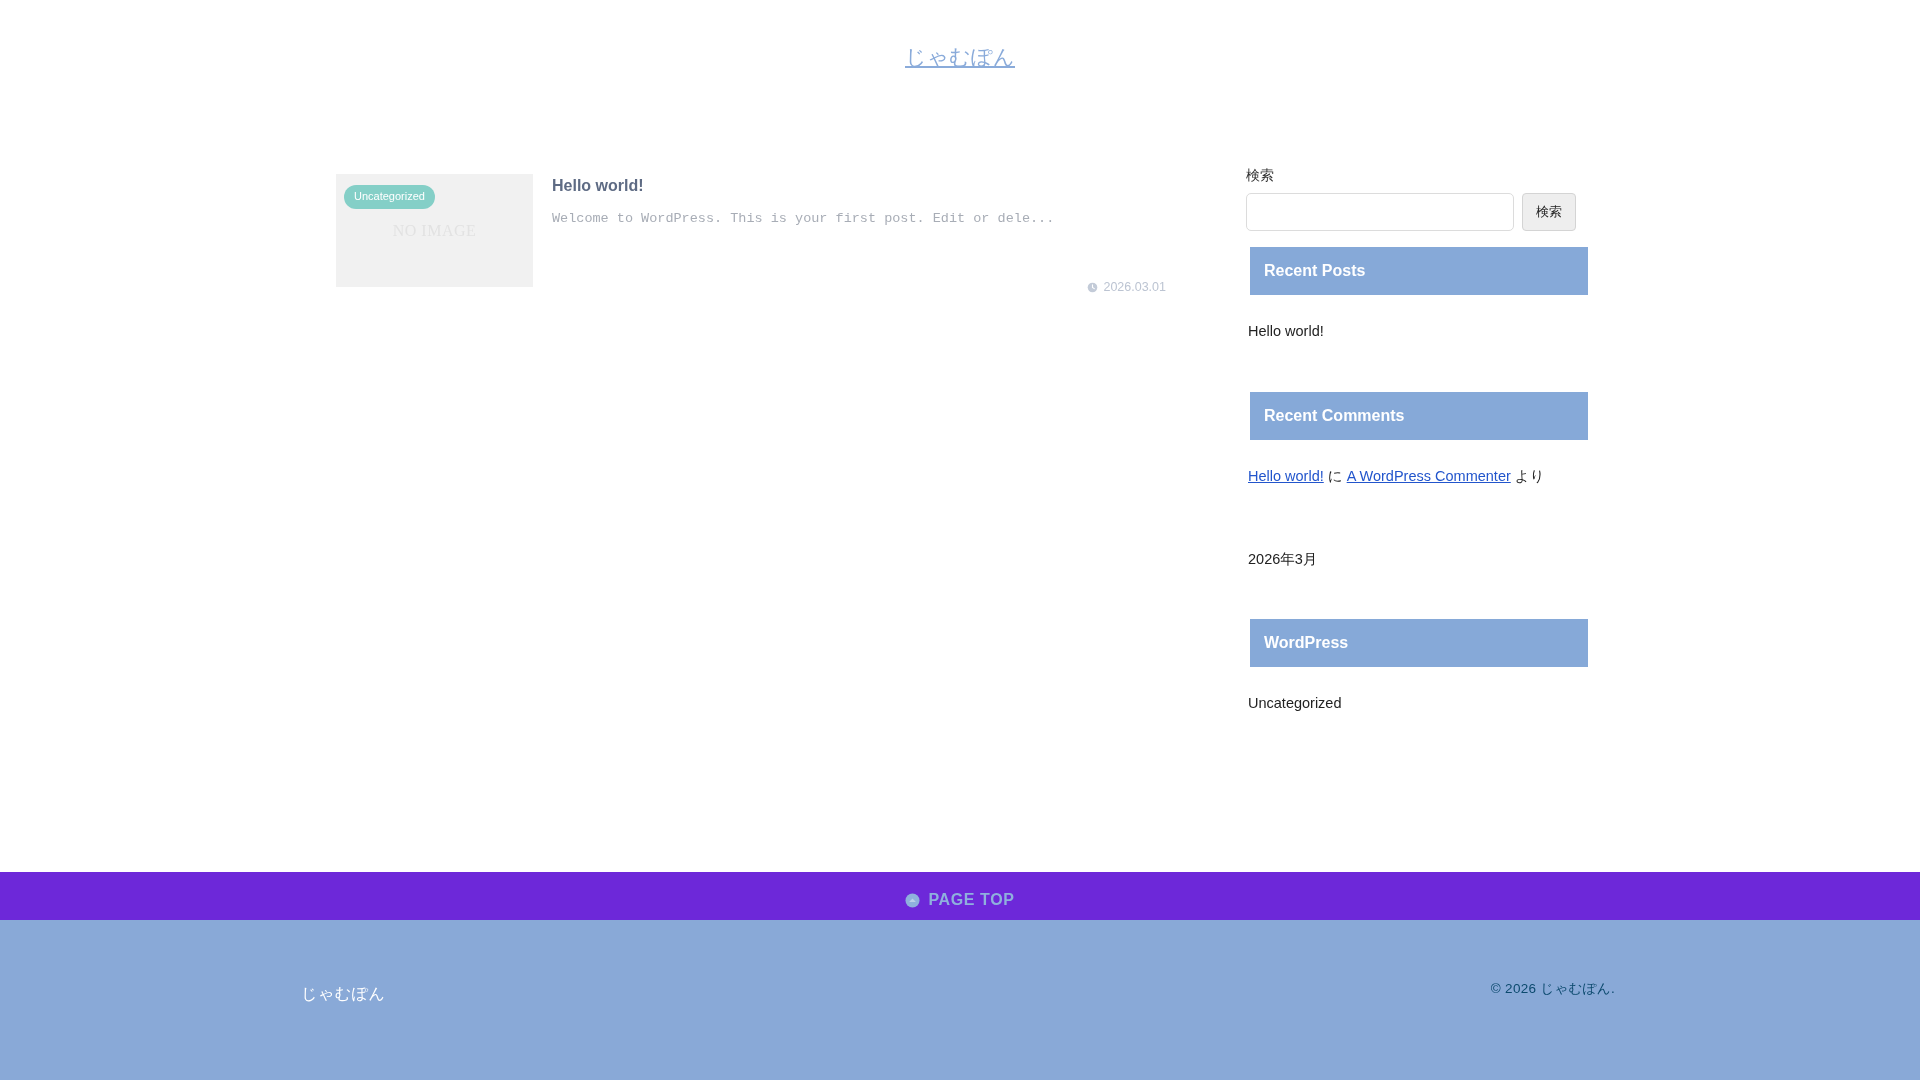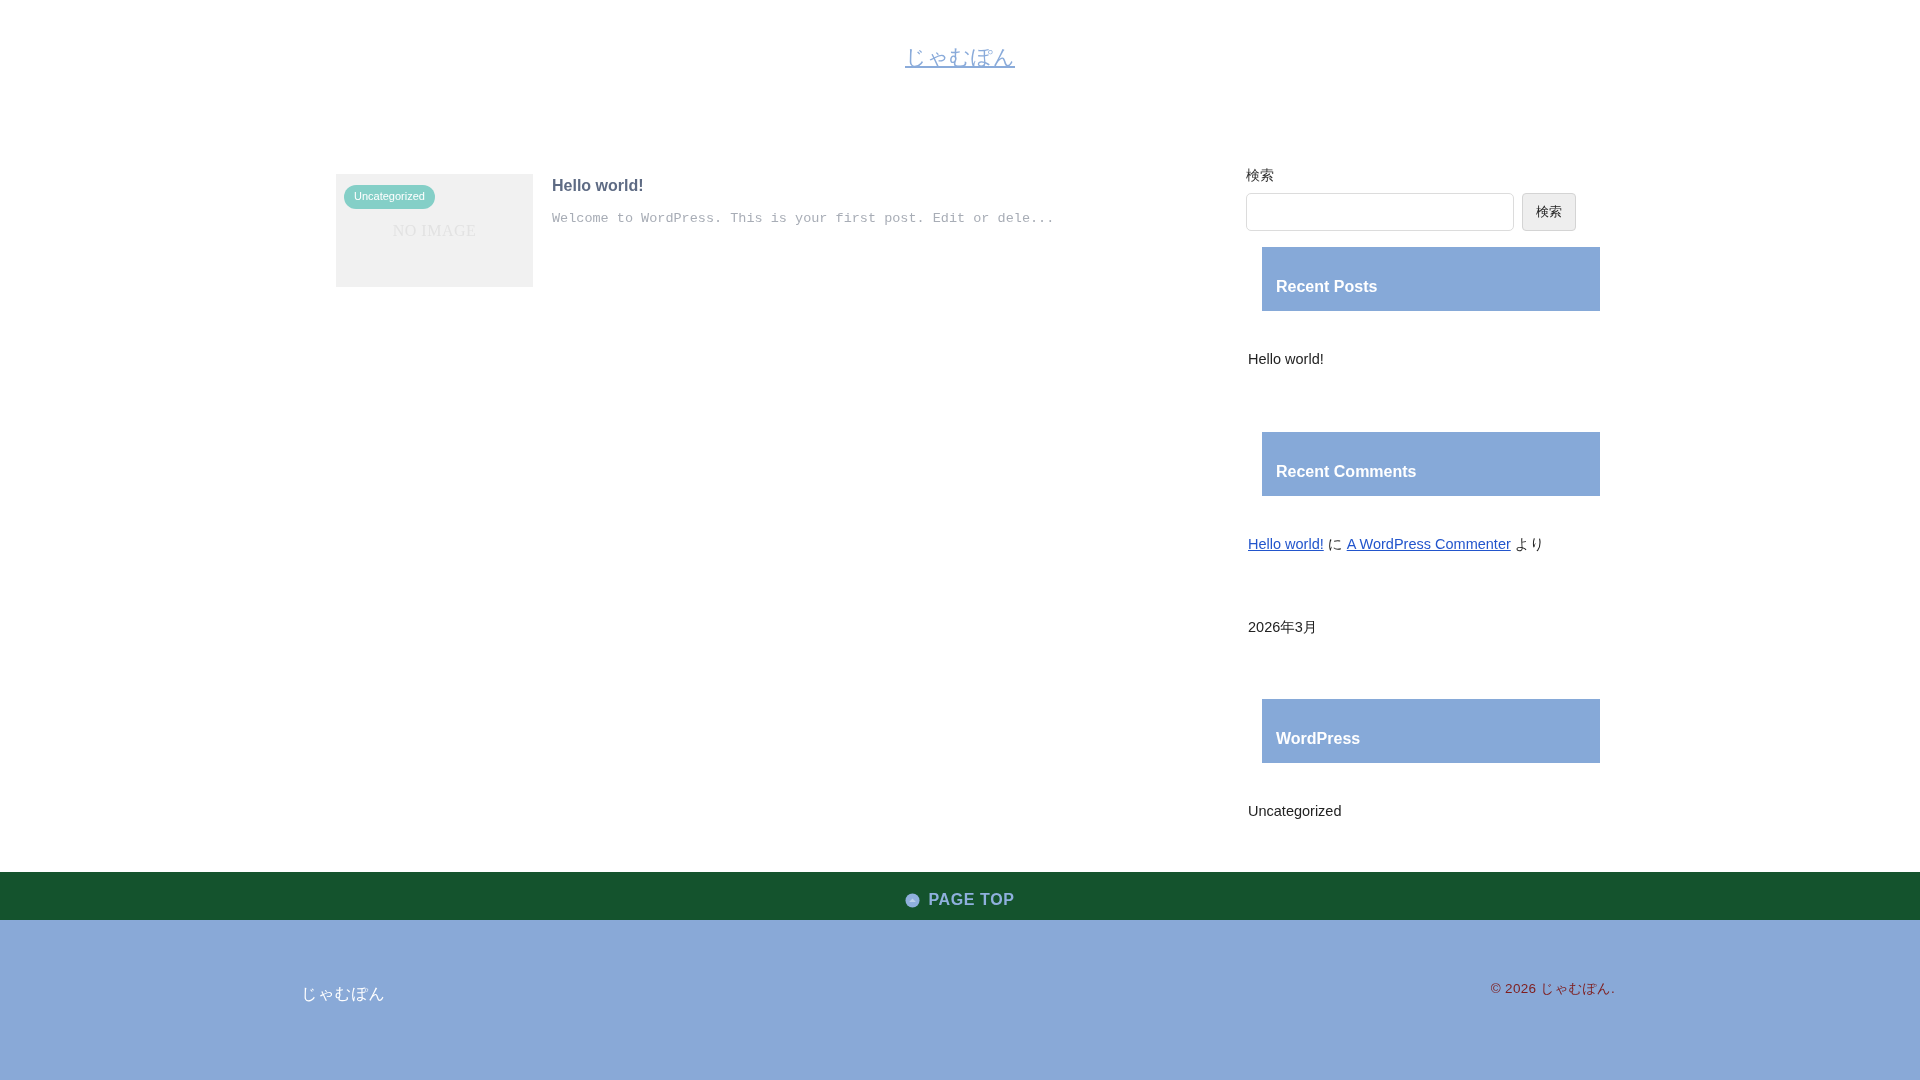--- a/index.html
+++ b/index.html
@@ -175,24 +175,24 @@
     cursor: pointer;
     padding: 0 10px;
   }
 
   .widget-title {
     background: #86a9d8;
     color: #ffffff;
     font-size: 16px;
     font-weight: bold;
     line-height: 1;
-    padding: 32px 0 16px 14px;
+    padding: 16px 0 16px 14px;
     width: 338px;
     box-sizing: border-box;
-    margin: 16px;
+    margin: 4px;
   }
   .widget-body {
     padding: 22px 0 0 2px;
     font-size: 14.5px;
     color: #222;
     line-height: 1.5;
   }
   .widget-body ul {
     list-style: none;
     margin: 0;
@@ -211,21 +211,21 @@
     text-decoration: underline;
   }
 
   
   .page-top {
     position: absolute;
     left: 0;
     top: 872px;
     width: 1920px;
     height: 56px;
-    background: #14532d;
+    background: #6d28d9;
     display: flex;
     align-items: center;
     justify-content: center;
     cursor: pointer;
   }
   .page-top-inner {
     display: flex;
     align-items: center;
     gap: 8px;
     color: #8fb0dd;
@@ -259,21 +259,21 @@
     left: 141px;
     top: 64px;
     color: #ffffff;
     font-size: 16px;
     letter-spacing: 0.5px;
   }
   .footer-copy {
     position: absolute;
     right: 145px;
     top: 60px;
-    color: #7f1d1d;
+    color: #0c4a6e;
     font-size: 13.5px;
     letter-spacing: 0.3px;
   }
 </style>
 </head>
 <body>
 
 <header class="site-header">
   <a class="site-title" href="#">じゃむぽん</a>
 </header>
@@ -286,20 +286,29 @@
 
       <div class="post-thumb">
         <span class="cat-badge">Uncategorized</span>
         <div class="noimage">NO IMAGE</div>
       </div>
 
       <div class="post-body">
         <h2 class="post-title">Hello world!</h2>
         <p class="post-excerpt">Welcome to WordPress. This is your first post. Edit or dele...</p>
 
+        <div class="post-meta">
+          <span class="clock-icon">
+            <svg viewBox="0 0 16 16" width="11" height="11" xmlns="http://www.w3.org/2000/svg">
+              <circle cx="8" cy="8" r="7" fill="#c3cbd8"></circle>
+              <path d="M8 4 L8 8 L10.6 9.6" stroke="#ffffff" stroke-width="1.6" fill="none" stroke-linecap="round"></path>
+            </svg>
+          </span>
+          <span>2026.03.01</span>
+        </div>
       </div>
 
     </article>
 
   </main>
 
   <aside class="sidebar-col">
 
     <section class="widget search-widget">
       <label class="search-label">検索</label>

